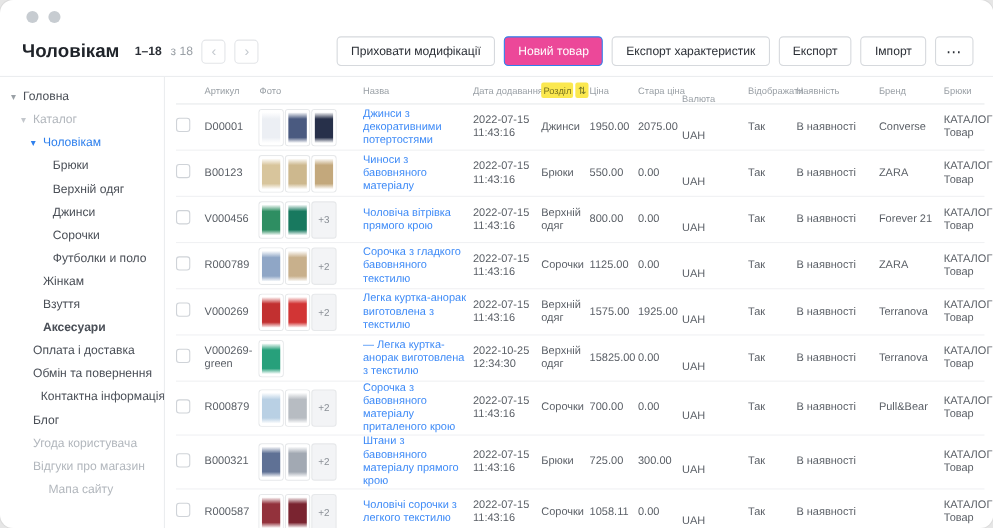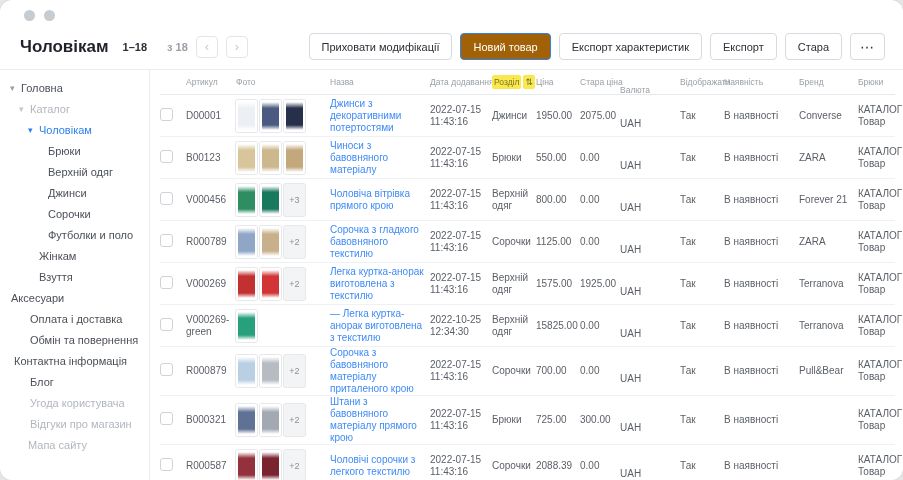--- a/index.html
+++ b/index.html
@@ -7,27 +7,27 @@
   body { background:#e6e6e6; font-family:"Liberation Sans", sans-serif; overflow:hidden; position:relative; }
   .window { position:absolute; inset:0; background:#fff; border-radius:12px; overflow:hidden; box-shadow:0 0 0 1px #dcdcdc; }
 
   .titlebar { height:30px; display:flex; align-items:center; padding-left:24px; gap:9px; }
   .dot { width:11px; height:11px; border-radius:50%; background:#c7ccd1; }
 
   .page-header { height:39px; display:flex; align-items:center; padding:0 18px 6px 20px; gap:14px; }
   .page-title { font-size:17px; font-weight:bold; color:#1f2329; }
   .pagination { display:flex; align-items:center; gap:8px; font-size:11px; }
   .pag-range { color:#2b2f36; font-weight:bold; }
-  .pag-total { color:#9aa0a6; font-weight:bold;margin-left:12px; }
+  .pag-total { color:#9aa0a6; font-weight:normal; }
   .pag-btn { width:22px; height:22px; border:1px solid #e3e5e8; border-radius:4px; background:#fff;
              color:#c4c9cf; font-size:13px; line-height:1; display:flex; align-items:center; justify-content:center; }
   .toolbar { margin-left:auto; display:flex; gap:8px; }
   .btn { height:27px; padding:0 12px; border:1px solid #d6d9dd; border-radius:4px; background:#fff;
          font-size:11px; color:#2b2f36; font-family:inherit; white-space:nowrap; cursor:pointer; }
-  .btn-primary { background:#a16207; border-color:#2f80ed; color:#fff; }
+  .btn-primary { background:#ec4899; border-color:#2f80ed; color:#fff; }
   .btn-more { font-size:14px; padding:0 9px; letter-spacing:1px; }
 
   .content { display:flex; height:411px; border-top:1px solid #ebedef; }
 
   .sidebar { width:150px; border-right:1px solid #ebedef; padding-top:7px; overflow:hidden; flex:none; }
   .sb-item { display:flex; align-items:center; height:21px; font-size:11px; color:#4a4f57; cursor:pointer; white-space:nowrap; }
   .sb-item .caret { width:11px; font-size:9px; color:#9aa0a6; flex:none; }
   .sb-item.active { color:#2f80ed; }
   .sb-item.active .caret { color:#2f80ed; }
   .sb-item.muted { color:#b2b7bd; }
@@ -77,21 +77,21 @@
       <span class="pag-range">1–18</span>
       <span class="pag-total">з 18</span>
       <span class="pag-btn">‹</span>
       <span class="pag-btn">›</span>
     </span>
     <div class="toolbar">
         <button class="btn">Приховати модифікації</button>
         <button class="btn btn-primary">Новий товар</button>
         <button class="btn">Експорт характеристик</button>
         <button class="btn">Експорт</button>
-        <button class="btn">Стара</button>
+        <button class="btn">Імпорт</button>
         <button class="btn btn-more">⋯</button>
       </div>
   </div>
 
   <div class="content">
     <div class="sidebar">
         <div class="sb-item" style="padding-left: 10px;">
           <span class="caret">▾</span>
           <span>Головна</span>
         </div>
@@ -124,49 +124,49 @@
           <span>Футболки и поло</span>
         </div>
         <div class="sb-item" style="padding-left: 28px;">
           <span class="caret"></span>
           <span>Жінкам</span>
         </div>
         <div class="sb-item" style="padding-left: 28px;">
           <span class="caret"></span>
           <span>Взуття</span>
         </div>
-        <div class="sb-item" style="">
+        <div class="sb-item" style="padding-left: 28px; font-weight: bold;">
           <span class="caret"></span>
           <span>Аксесуари</span>
         </div>
         <div class="sb-item" style="padding-left: 19px;">
           <span class="caret"></span>
           <span>Оплата і доставка</span>
         </div>
         <div class="sb-item" style="padding-left: 19px;">
           <span class="caret"></span>
           <span>Обмін та повернення</span>
         </div>
-        <div class="sb-item" style="padding-left: 3px;">
+        <div class="sb-item" style="padding-left: 26px;">
           <span class="caret"></span>
           <span>Контактна інформація</span>
         </div>
         <div class="sb-item" style="padding-left: 19px;">
           <span class="caret"></span>
           <span>Блог</span>
         </div>
         <div class="sb-item muted" style="padding-left: 19px;">
           <span class="caret"></span>
           <span>Угода користувача</span>
         </div>
         <div class="sb-item muted" style="padding-left: 19px;">
           <span class="caret"></span>
           <span>Відгуки про магазин</span>
         </div>
-        <div class="sb-item muted" style="padding-left: 17px;">
+        <div class="sb-item muted" style="padding-left: 33px;">
           <span class="caret"></span>
           <span>Мапа сайту</span>
         </div>
       </div>
     <div class="table">
       <div class="thead">
           <div class="th c-check"></div>
           <div class="th c-sku">Артикул</div>
           <div class="th c-photo">Фото</div>
           <div class="th c-name">Назва</div>
@@ -432,21 +432,21 @@
             <div class="td c-check"><span class="checkbox"></span></div>
             <div class="td c-sku">R000587</div>
             <div class="td c-photo">
               <span class="thumb" style="background: linear-gradient(rgb(255, 255, 255) 0%, rgb(147, 50, 60) 22%, rgb(147, 50, 60) 82%, rgb(255, 255, 255) 100%);"></span>
               <span class="thumb" style="background: linear-gradient(rgb(255, 255, 255) 0%, rgb(122, 36, 48) 22%, rgb(122, 36, 48) 82%, rgb(255, 255, 255) 100%);"></span>
               <span class="more-badge">+2</span>
             </div>
             <div class="td c-name"><span class="name-link">Чоловічі сорочки з легкого текстилю</span></div>
             <div class="td c-date">2022-07-15 11:43:16</div>
             <div class="td c-section">Сорочки</div>
-            <div class="td c-price">2088.39</div>
+            <div class="td c-price">1058.11</div>
             <div class="td c-oldprice">0.00</div>
             <div class="td c-currency">UAH</div>
             <div class="td c-display">Так</div>
             <div class="td c-stock">В наявності</div>
             <div class="td c-brand"></div>
             <div class="td c-template">КАТАЛОГ: Товар</div>
             <div class="td c-actions">
               <span class="icon-btn">
                 <svg viewBox="0 0 24 24">
                   <path d="M3 17.25V21h3.75L17.8 9.94l-3.75-3.75L3 17.25zM20.7 7.04c.39-.39.39-1.02 0-1.41l-2.34-2.34a.996.996 0 0 0-1.41 0l-1.83 1.83 3.75 3.75 1.83-1.83z"></path>

